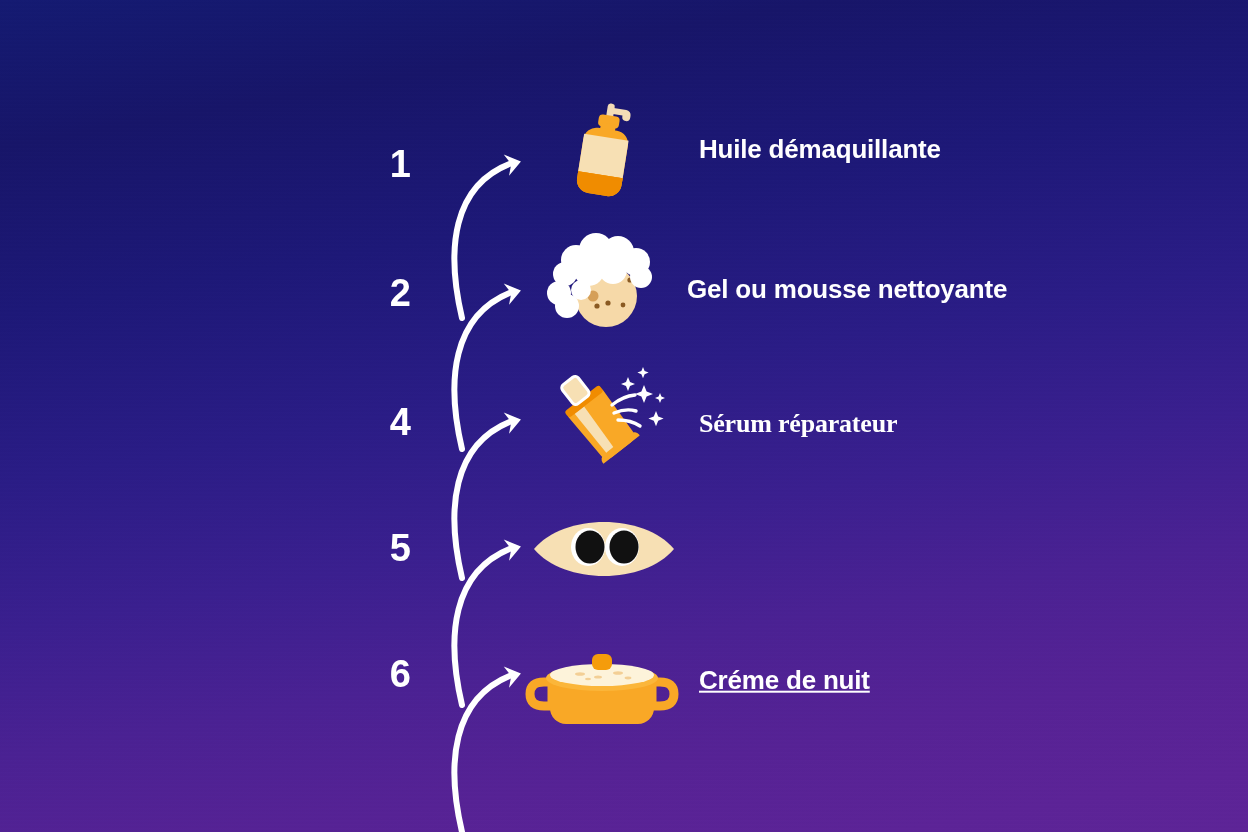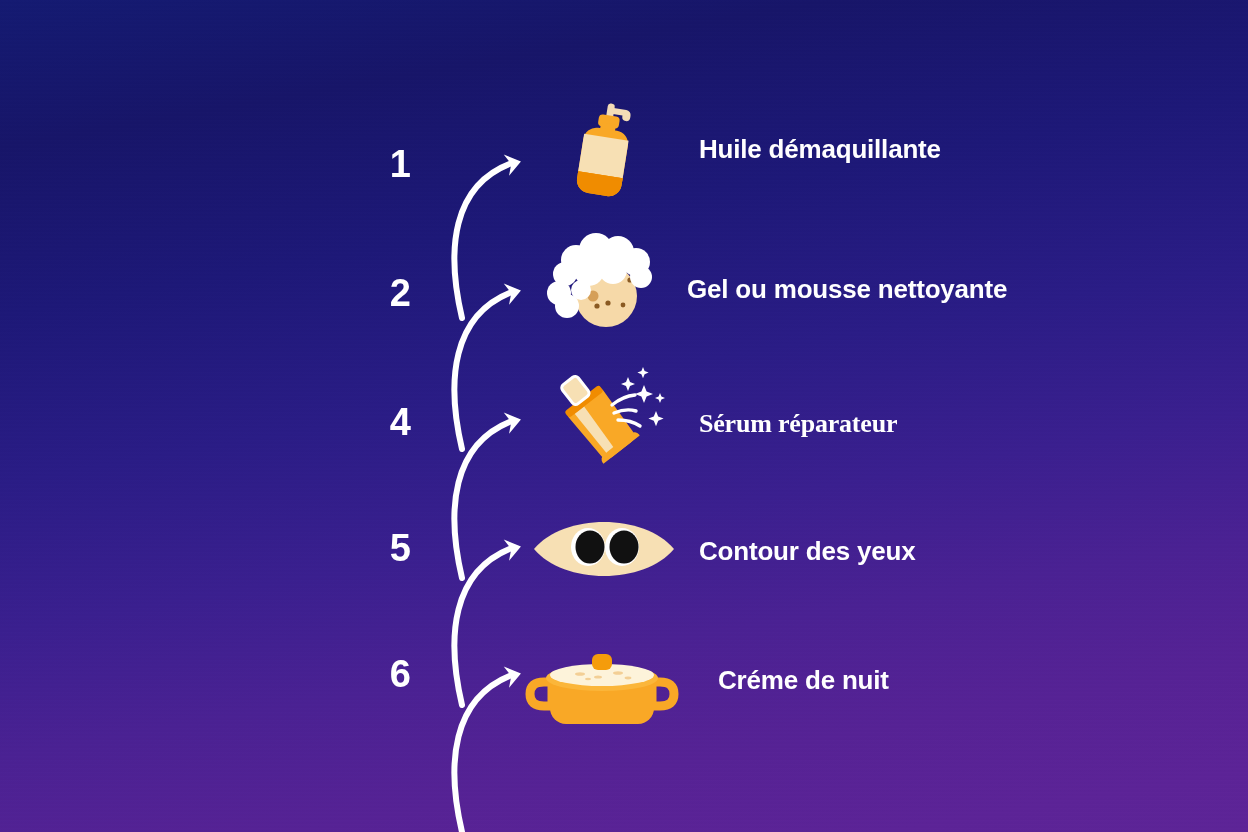--- a/index.html
+++ b/index.html
@@ -214,16 +214,15 @@
         <ellipse cx="106" cy="46" rx="3.4" ry="1.4"></ellipse>
         <ellipse cx="66" cy="47" rx="3" ry="1.3"></ellipse>
       </g>
       <rect x="70" y="22" width="20" height="16" rx="6" fill="#f59c0b"></rect>
     </svg>
   </div>
 
   <div class="step-label" style="left:699px; top:149px;">Huile démaquillante</div>
   <div class="step-label" style="left:671px; top:289px;margin-left:16px;">Gel ou mousse nettoyante</div>
   <div class="step-label" style="left:699px; top:424px;font-family:Liberation Serif, serif;">Sérum réparateur</div>
-  <div class="step-label" style="left:699px; top:551px;">Contour des yeux</div>
-  <div class="step-label" style="left:718px; top:680px;">Créme de nuit</div>
+  <div class="step-label" style="left:699px; top:680px;text-decoration:underline;">Créme de nuit</div>
 
 </div>
 
 </body></html>

